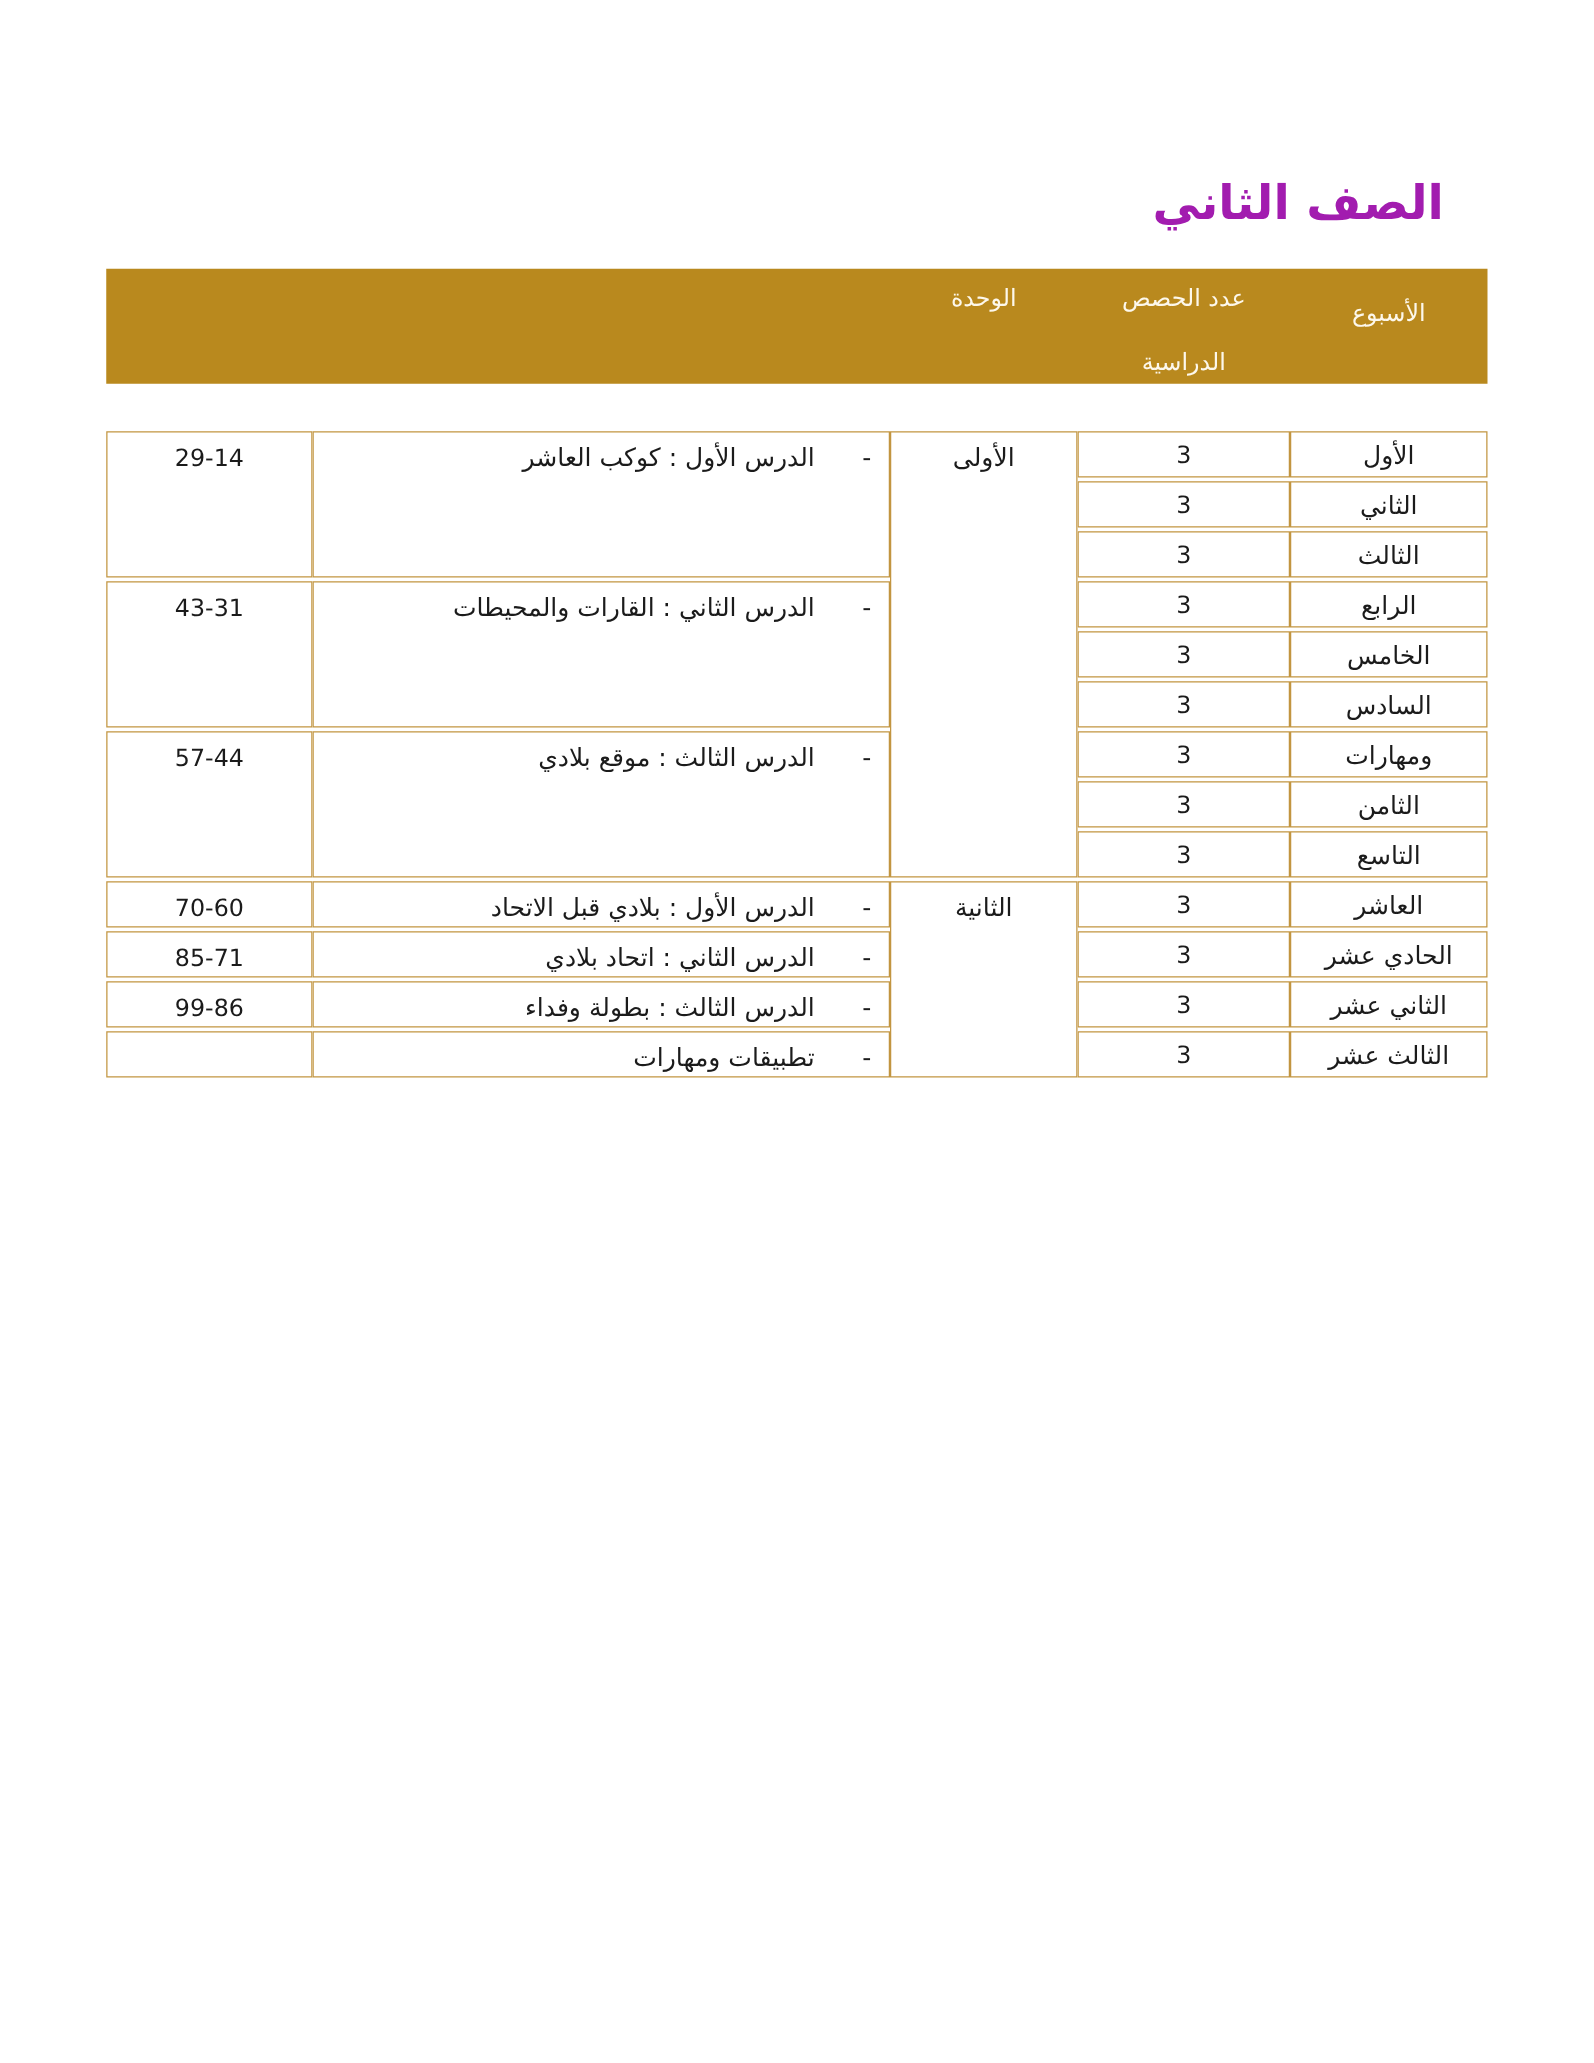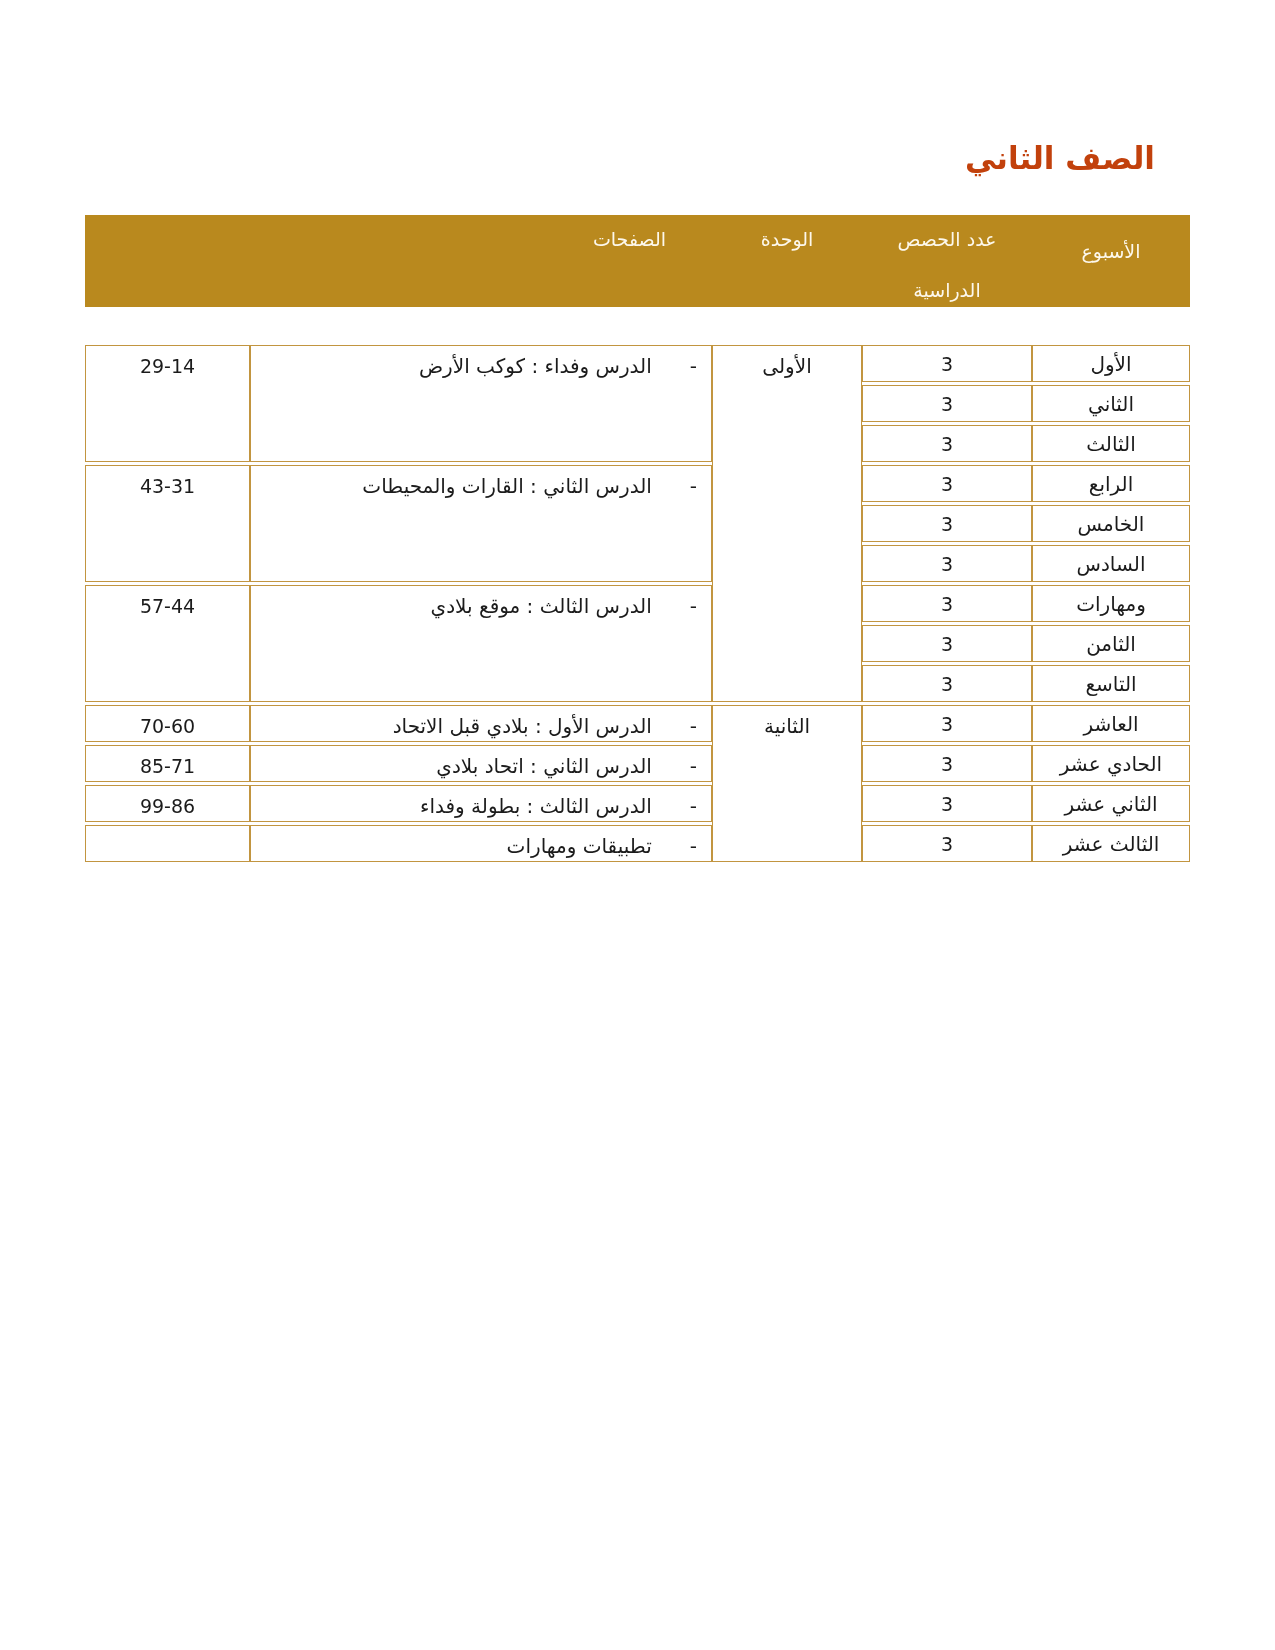--- a/index.html
+++ b/index.html
@@ -16,23 +16,23 @@
     position:relative;
     width:1275px; height:1650px;
     background:var(--page-bg, #fff);
     overflow:hidden;
     direction:rtl;
   }
   
   .doc-title{
     position:absolute;
     top:140px; right:120px;
-    font-size:31px;
+    font-size:38px;
     font-weight:bold;
-    color:#c2410c;
+    color:#a21caf;
     letter-spacing:0;
   }
   
   .header-band{
     position:absolute;
     top:215px; right:85px;
     width:1105px; height:92px;
     background:var(--header-bg,#B9891E);
     display:flex;
     direction:rtl;
@@ -119,43 +119,40 @@
     <div class="hcell c-week">
       <span class="line">الأسبوع</span>
     </div>
     <div class="hcell c-periods">
       <span class="line">عدد الحصص</span>
       <span class="line">الدراسية</span>
     </div>
     <div class="hcell c-unit">
       <span class="line">الوحدة</span>
     </div>
-    <div class="hcell c-pages">
-      <span class="line">الصفحات</span>
-    </div>
   </div>
 
   <table class="body-table">
     <colgroup>
       <col style="width:158px">
         <col style="width:170px">
         <col style="width:150px">
         <col style="width:462px">
         <col style="width:165px">
     </colgroup>
     <tbody>
 
       <tr>
         <td class="wk">الأول</td>
         <td class="pd">3</td>
         <td class="unit" rowspan="9">الأولى</td>
         <td class="lesson" rowspan="3">
           <div class="row">
             <span>-</span>
-            <span>الدرس وفداء : كوكب الأرض</span>
+            <span>الدرس الأول : كوكب العاشر</span>
           </div>
         </td>
         <td class="pages" rowspan="3">
           <span class="num">29-14</span>
         </td>
       </tr>
 
       <tr>
         <td class="wk">الثاني</td>
         <td class="pd">3</td>

